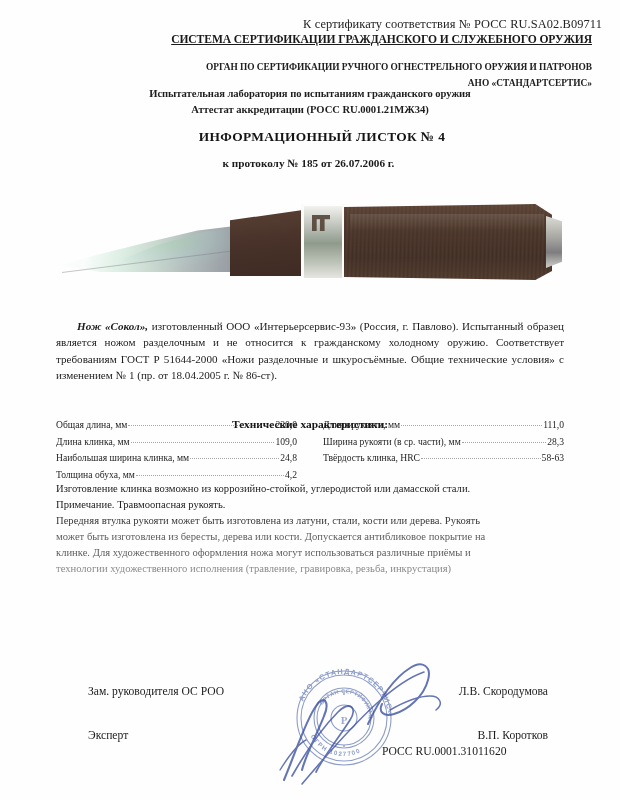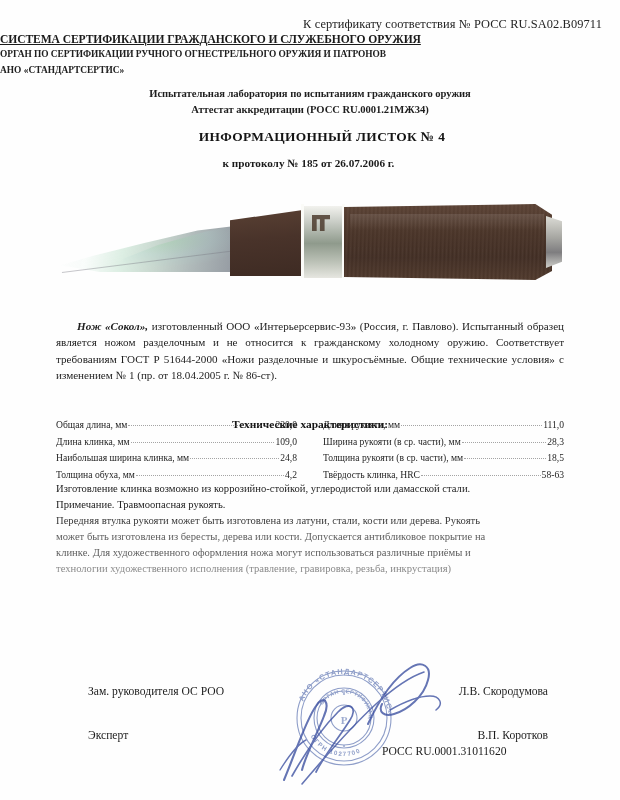--- a/index.html
+++ b/index.html
@@ -34,37 +34,37 @@
     letter-spacing: .1px;
     white-space: nowrap;
     color: #242424;
   }
 
   .org-block {
     position: absolute;
     top: 32px;
     left: 0;
     width: 592px;
-    text-align: left;
+    text-align: right;
     line-height: 1.42;
     font-family: Liberation Serif, serif;
   }
   .org-title {
     font-size: 11.6px;
     font-weight: bold;
     text-decoration: underline;
     letter-spacing: -0.1px;
     color: #1a1a1a;
   }
   .org-sub {
     font-size: 9.4px;
     font-weight: bold;
     letter-spacing: -0.05px;
     color: #202020;
-    margin-top: 0;
+    margin-top: 13px;
   }
   .org-ano {
     font-size: 9.4px;
     font-weight: bold;
     color: #202020;
     margin-top: 2px;
   }
 
   .lab-block {
     position: absolute;
@@ -422,25 +422,20 @@
     <div class="spec-col">
       <div class="spec-row">
         <span class="spec-label">Длина рукояти, мм</span>
         <span class="spec-dots"></span>
         <span class="spec-value">111,0</span>
       </div>
       <div class="spec-row">
         <span class="spec-label">Ширина рукояти (в ср. части), мм</span>
         <span class="spec-dots"></span>
         <span class="spec-value">28,3</span>
-      </div>
-      <div class="spec-row">
-        <span class="spec-label">Толщина рукояти (в ср. части), мм</span>
-        <span class="spec-dots"></span>
-        <span class="spec-value">18,5</span>
       </div>
       <div class="spec-row">
         <span class="spec-label">Твёрдость клинка, HRC</span>
         <span class="spec-dots"></span>
         <span class="spec-value">58-63</span>
       </div>
     </div>
 
   </div>
 

